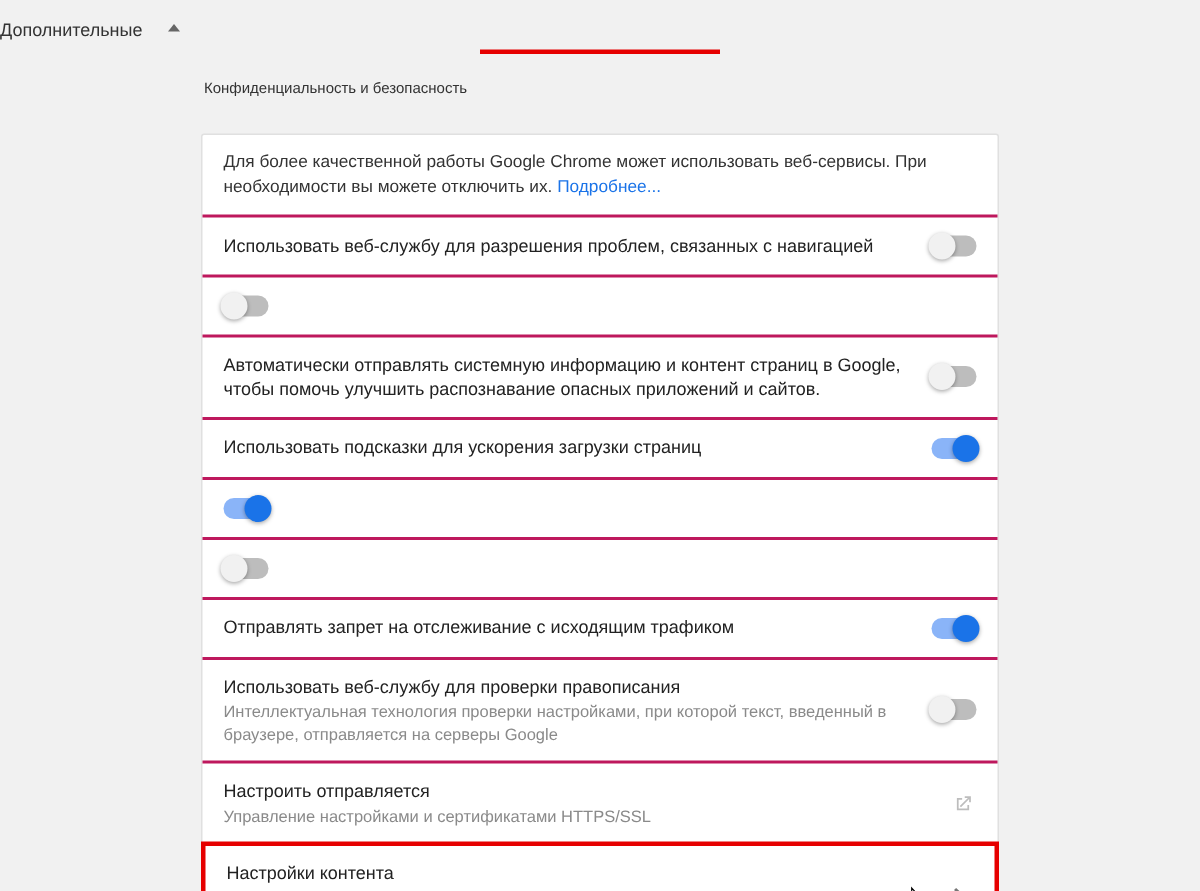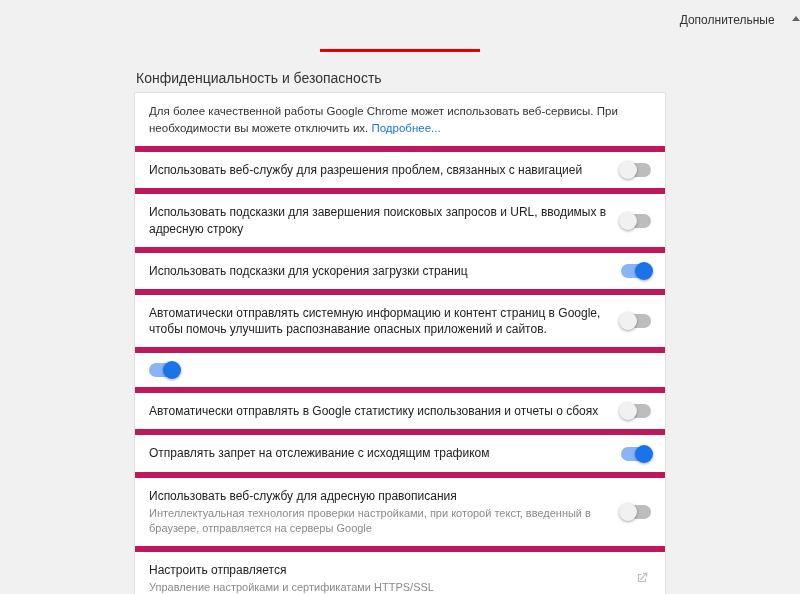--- a/index.html
+++ b/index.html
@@ -7,22 +7,22 @@
     font-family: Arial, "Segoe UI", Roboto, sans-serif;
     background: #f1f1f1;
     width: 800px;
     height: 594px;
     overflow: hidden;
     font-size: 12px;
     color: #333;
   }
   .page { padding: 12px 0 0; }
   .advanced-header {
-    text-align: right;
-    margin-bottom: 22px;
+    text-align: left;
+    margin-bottom: 6px;
     cursor: pointer;
   }
   .advanced-header span {
     font-size: 12px;
     color: #333;
     vertical-align: middle;
   }
   .advanced-header .chev {
     display: inline-block;
     margin-left: 14px;
@@ -35,37 +35,37 @@
     top: -1px;
   }
   .underline-red {
     width: 160px;
     height: 3px;
     background: #e60000;
     margin: 0 auto 18px;
   }
   .section-title {
     width: 532px;
-    margin: 0 auto 6px;
-    font-size: 14px;
+    margin: 0 auto 24px;
+    font-size: 10px;
     color: #333;
     padding-left: 2px;
   }
   .card {
     width: 532px;
     margin: 0 auto;
     background: #fff;
     border: 1px solid #e0e0e0;
     border-radius: 2px;
   }
   .row {
     display: flex;
     align-items: center;
     padding: 10px 14px;
-    border-top: 6px solid #be185d;
+    border-top: 2px solid #be185d;
     min-height: 40px;
   }
   .row:first-child { border-top: none; }
   .row .text { flex: 1; padding-right: 12px; }
   .row .title { font-size: 12px; color: #222; line-height: 1.35; }
   .row .sub { font-size: 11px; color: #8a8a8a; line-height: 1.35; margin-top: 2px; }
   .row .desc { font-size: 11.5px; color: #333; line-height: 1.45; }
   .row .desc a { color: #1a73e8; text-decoration: none; }
 
   
@@ -138,73 +138,67 @@
     <div class="row">
       <div class="text">
           <div class="title">Использовать веб-службу для разрешения проблем, связанных с навигацией</div>
         </div>
       <div class="switch">
           <div class="knob"></div>
         </div>
     </div>
 
     <div class="row">
-      <div class="text">
-          <div class="title">Использовать подсказки для завершения поисковых запросов и URL, вводимых в адресную строку</div>
+      <div class="switch">
+          <div class="knob"></div>
+        </div>
+    </div>
+
+    <div class="row">
+      <div class="text">
+          <div class="title">Автоматически отправлять системную информацию и контент страниц в Google, чтобы помочь улучшить распознавание опасных приложений и сайтов.</div>
         </div>
       <div class="switch">
           <div class="knob"></div>
         </div>
     </div>
 
     <div class="row">
       <div class="text">
           <div class="title">Использовать подсказки для ускорения загрузки страниц</div>
         </div>
       <div class="switch on">
           <div class="knob"></div>
         </div>
     </div>
 
     <div class="row">
-      <div class="text">
-          <div class="title">Автоматически отправлять системную информацию и контент страниц в Google, чтобы помочь улучшить распознавание опасных приложений и сайтов.</div>
-        </div>
-      <div class="switch">
-          <div class="knob"></div>
-        </div>
-    </div>
-
-    <div class="row">
       <div class="switch on">
           <div class="knob"></div>
         </div>
     </div>
 
     <div class="row">
-      <div class="text">
-          <div class="title">Автоматически отправлять в Google статистику использования и отчеты о сбоях</div>
-        </div>
       <div class="switch">
           <div class="knob"></div>
         </div>
     </div>
 
     <div class="row">
       <div class="text">
           <div class="title">Отправлять запрет на отслеживание с исходящим трафиком</div>
         </div>
       <div class="switch on">
           <div class="knob"></div>
         </div>
     </div>
 
     <div class="row">
       <div class="text">
-        <div class="title">Использовать веб-службу для адресную правописания</div>
+        <div class="title">Использовать веб-службу для проверки правописания</div>
         <div class="sub">Интеллектуальная технология проверки настройками, при которой текст, введенный в браузере, отправляется на серверы Google</div>
       </div>
       <div class="switch">
           <div class="knob"></div>
         </div>
     </div>
 
     <div class="row">
       <div class="text">
         <div class="title">Настроить отправляется</div>

